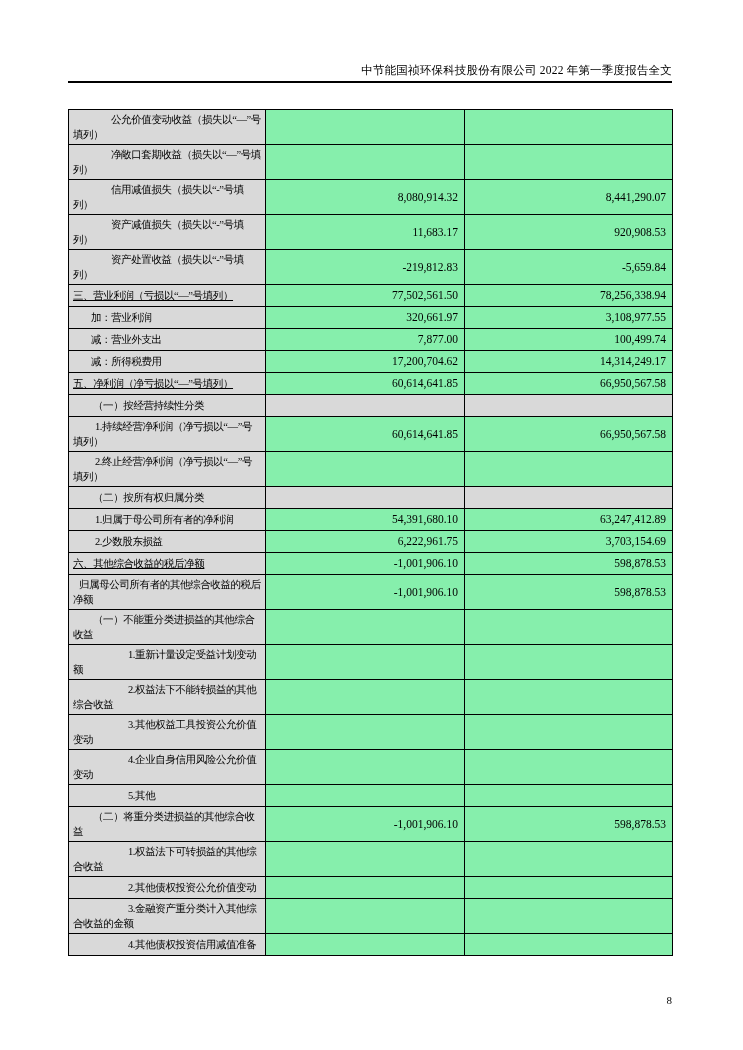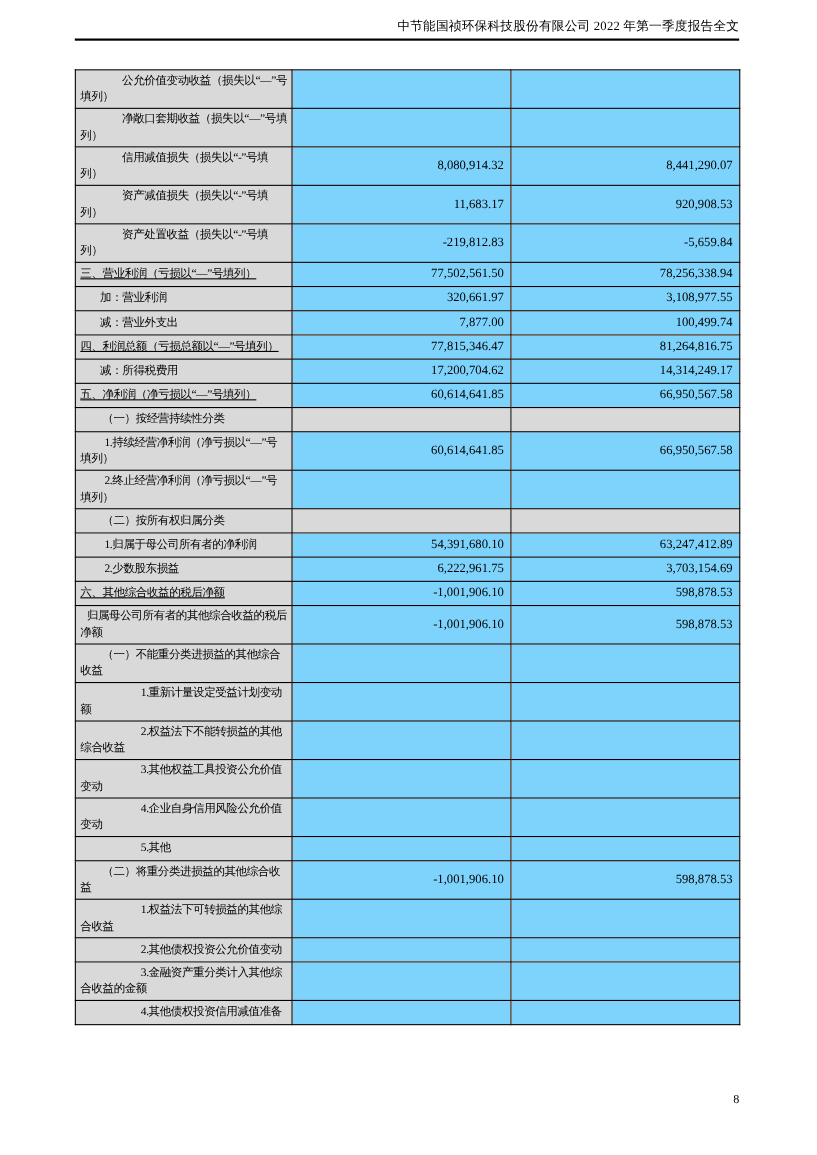--- a/index.html
+++ b/index.html
@@ -14,21 +14,21 @@
     font-family: "Liberation Serif", "DejaVu Serif", serif;
     color: #000;
   }
   .content {
     position: absolute;
     left: 68px;
     top: 0;
     width: 604px;
   }
   .doc-header {
-    padding-top: 18px;
+    padding-top: 64px;
     padding-bottom: 4px;
     text-align: right;
     font-size: 11.5px;
     line-height: 13px;
     border-bottom: 2px solid #000;
     letter-spacing: 0.2px;
   }
   table.fin-table {
     border-collapse: collapse;
     table-layout: fixed;
@@ -47,21 +47,21 @@
     background: #d9d9d9;
     font-size: 10.5px;
     letter-spacing: -0.4px;
     padding: 2px 3px 2px 4px;
     word-break: break-all;
   }
   td.num {
     text-align: right;
     font-size: 11.5px;
     padding: 2px 6px 2px 2px;
-    background: #7dd3fc;
+    background: #86efac;
   }
   td.num.gray { background: #d9d9d9; }
   .ind-none  { text-indent: 0; text-decoration: underline; }
   .ind-half  { text-indent: 6px; margin-left: 32px; }
   .ind-jian  { text-indent: 18px; }
   .ind-b     { text-indent: 20px; }
   .ind-b2    { text-indent: 22px; }
   .ind-a     { text-indent: 38px; }
   .ind-c     { text-indent: 55px; }
   .page-num {
@@ -118,25 +118,20 @@
           <td class="label ind-jian">加：营业利润</td>
           <td class="num">320,661.97</td>
           <td class="num">3,108,977.55</td>
         </tr>
         <tr>
           <td class="label ind-jian">减：营业外支出</td>
           <td class="num">7,877.00</td>
           <td class="num">100,499.74</td>
         </tr>
         <tr>
-          <td class="label ind-none">四、利润总额（亏损总额以“—”号填列）</td>
-          <td class="num">77,815,346.47</td>
-          <td class="num">81,264,816.75</td>
-        </tr>
-        <tr>
           <td class="label ind-jian">减：所得税费用</td>
           <td class="num">17,200,704.62</td>
           <td class="num">14,314,249.17</td>
         </tr>
         <tr>
           <td class="label ind-none">五、净利润（净亏损以“—”号填列）</td>
           <td class="num">60,614,641.85</td>
           <td class="num">66,950,567.58</td>
         </tr>
         <tr>

